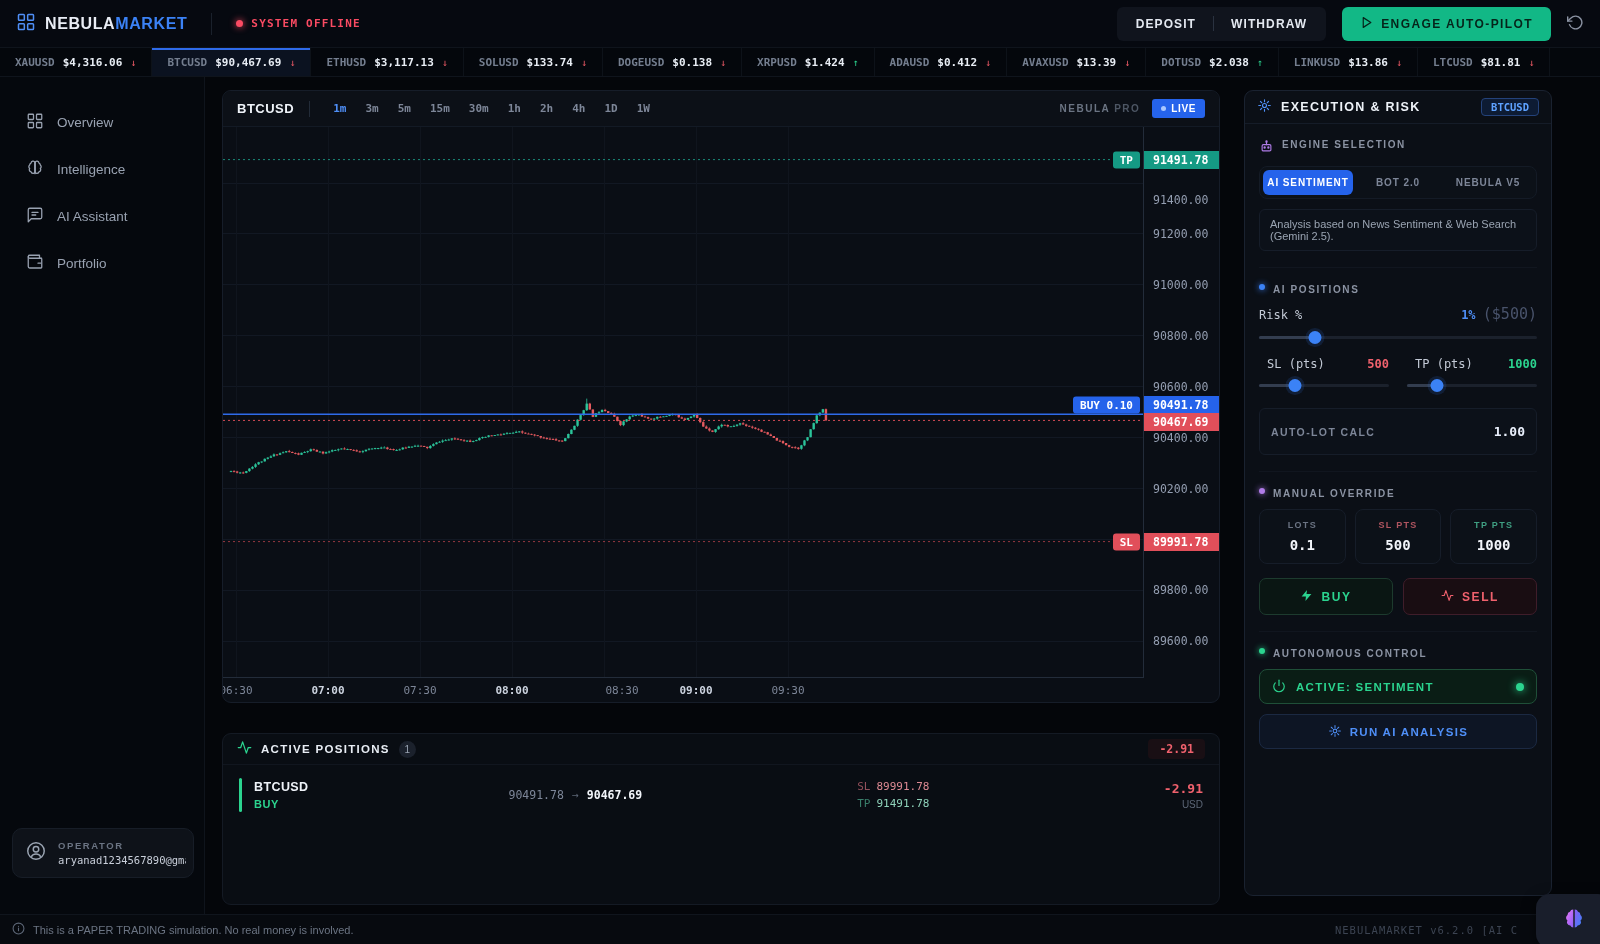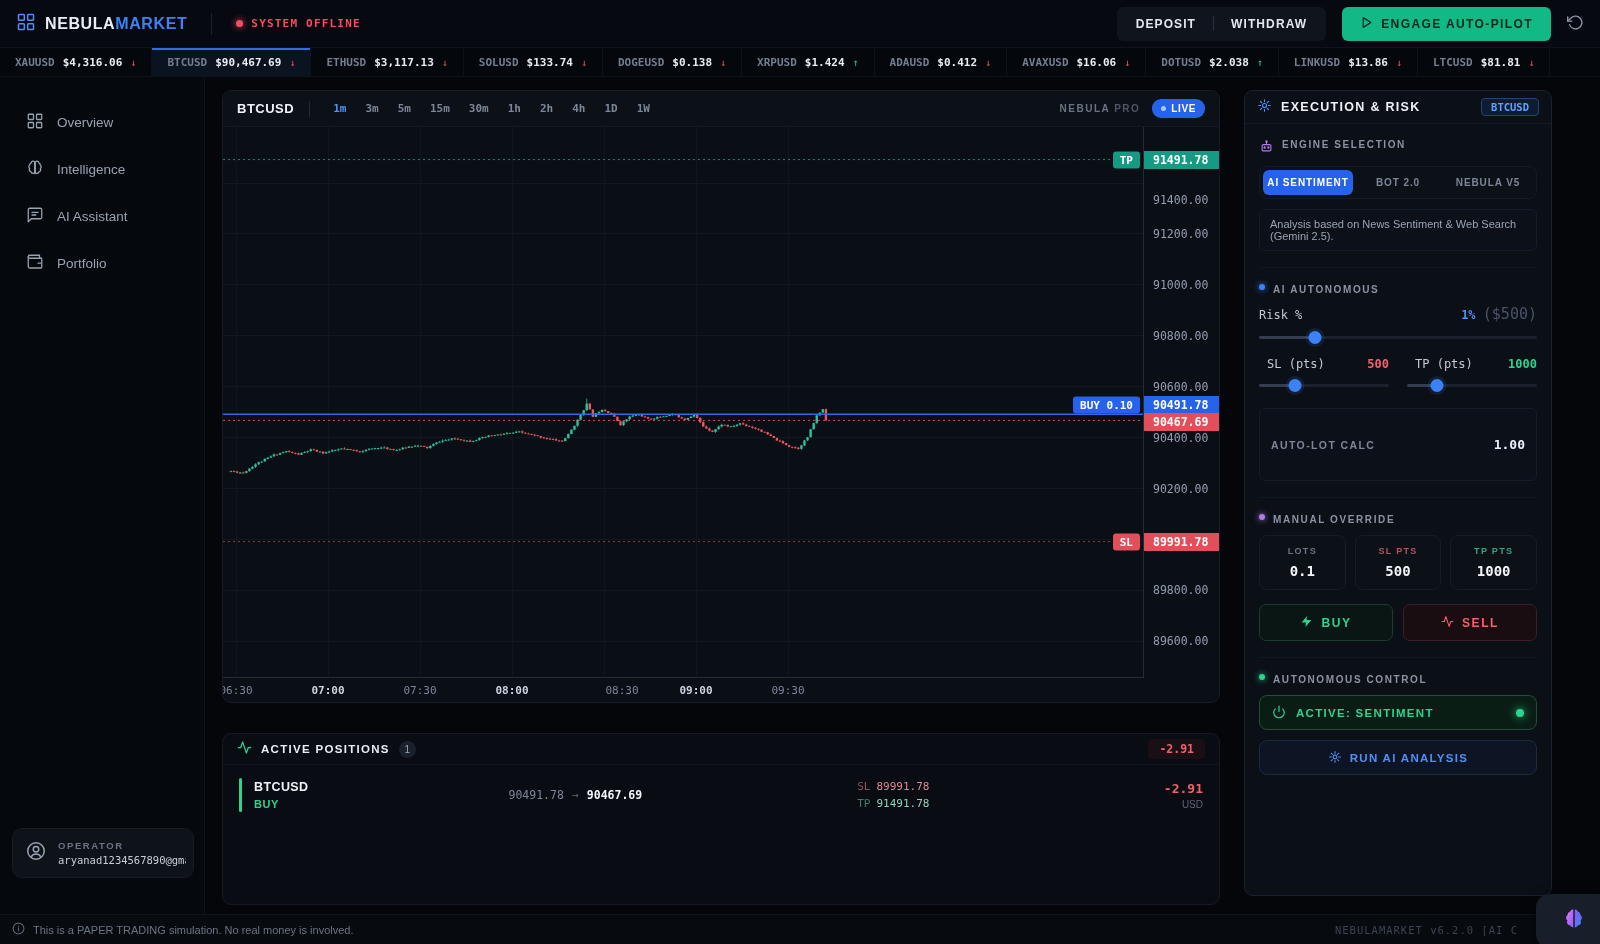--- a/index.html
+++ b/index.html
@@ -64,21 +64,21 @@
   .ch-symbol { font-size:13px; font-weight:bold; color:#eff3f9; letter-spacing:.5px; }
   .ch-sep { width:1px; height:16px; background:#222b38; margin:0 15px; }
   .tf { display:flex; gap:3px; }
   .tf button { background:none; border:none; font-family:"DejaVu Sans Mono",monospace; font-size:11px;
                color:#7d8698; padding:4px 8px; border-radius:4px; cursor:pointer; font-weight:bold; }
   .tf button.active { color:#4f8ff7; }
   .ch-right { margin-left:auto; display:flex; align-items:center; gap:12px; }
   .ch-provider { font-size:10px; color:#6b7483; font-weight:bold; letter-spacing:1.5px; }
   .ch-pro { color:#4d5664; }
   .live { display:flex; align-items:center; gap:5px; background:#2563eb; color:#fff; font-size:10px;
-          font-weight:bold; border-radius:9px; padding:4px 9px; letter-spacing:.6px; cursor:pointer; }
+          font-weight:bold; border-radius:3px; padding:4px 9px; letter-spacing:.6px; cursor:pointer; }
   .live .ldot { width:5px; height:5px; border-radius:50%; background:#a9c7ff; }
 
   .chart-body { position:relative; height:551px; display:flex; }
   .plot { position:relative; width:921px; height:551px; border-right:1px solid #232c3a; border-bottom:1px solid #232c3a; }
   .plot svg { position:absolute; left:0; top:0; }
   .lvl-badge { position:absolute; right:3px; height:17px; display:flex; align-items:center; padding:0 7px;
                border-radius:3px; font-family:"DejaVu Sans Mono",monospace; font-size:11px; font-weight:bold;
                color:#fff; transform:translateY(-50%); z-index:4; }
   .axis { position:relative; flex:1; }
   .ytick { position:absolute; left:9px; transform:translateY(-50%); font-family:"DejaVu Sans Mono",monospace;
@@ -148,21 +148,21 @@
   .slider .fill { position:absolute; top:6px; left:0; height:3px; border-radius:2px; background:#333d4f; }
   .slider .thumb { position:absolute; top:1px; width:13px; height:13px; border-radius:50%; background:#3b82f6;
                    transform:translateX(-50%); box-shadow:0 0 0 3px rgba(59,130,246,.14); }
   .sltp-grid { display:flex; gap:18px; margin-top:12px; }
   .sltp-col { flex:1; }
   .sltp-head { display:flex; justify-content:space-between; font-family:"DejaVu Sans Mono",monospace; font-size:12px;margin-left:8px; }
   .sltp-head .lab { color:#c3cad6; }
   .v-red { color:#f0616d; font-weight:bold; }
   .v-green { color:#2bd48f; font-weight:bold; }
   .autolot { display:flex; justify-content:space-between; align-items:center; background:#0c1119;
-             border:1px solid #161d29; border-radius:6px; padding:28px 11px; margin-top:15px; }
+             border:1px solid #161d29; border-radius:6px; padding:15px 11px; margin-top:15px; }
   .autolot .lab { font-size:10.5px; font-weight:bold; letter-spacing:1.4px; color:#7d8698; }
   .autolot .val { font-family:"DejaVu Sans Mono",monospace; font-size:13px; font-weight:bold; color:#e9effb; }
   .manual-grid { display:flex; gap:9px; }
   .mf { flex:1; background:#0c1118; border:1px solid #161d29; border-radius:8px; padding:10px 4px;
         text-align:center; cursor:text; }
   .mf-label { font-size:9px; font-weight:bold; letter-spacing:1.3px; color:#6b7483; }
   .mf.red .mf-label { color:#b05560; }
   .mf.green .mf-label { color:#3f9f82; }
   .mf-value { font-family:"DejaVu Sans Mono",monospace; font-size:14px; font-weight:bold; color:#f2f5fa; margin-top:7px; }
   .buysell { display:flex; gap:10px; margin-top:14px; }
@@ -267,21 +267,21 @@
         <span class="tk-price">$1.424</span>
         <span class="tk-arrow up">↑</span>
       </div>
       <div class="tk">
         <span class="tk-sym">ADAUSD</span>
         <span class="tk-price">$0.412</span>
         <span class="tk-arrow down">↓</span>
       </div>
       <div class="tk">
         <span class="tk-sym">AVAXUSD</span>
-        <span class="tk-price">$16.06</span>
+        <span class="tk-price">$13.39</span>
         <span class="tk-arrow down">↓</span>
       </div>
       <div class="tk">
         <span class="tk-sym">DOTUSD</span>
         <span class="tk-price">$2.038</span>
         <span class="tk-arrow up">↑</span>
       </div>
       <div class="tk">
         <span class="tk-sym">LINKUSD</span>
         <span class="tk-price">$13.86</span>
@@ -880,21 +880,21 @@
           <div class="etab active">AI SENTIMENT</div>
           <div class="etab">BOT 2.0</div>
           <div class="etab">NEBULA V5</div>
         </div>
       <div class="engine-note">Analysis based on News Sentiment &amp; Web Search (Gemini 2.5).</div>
 
       <div class="hr"></div>
 
       <div class="section-label">
         <span class="sdot blue"></span>
-        <span>AI AUTONOMOUS</span>
+        <span>AI POSITIONS</span>
       </div>
       <div class="risk-row">
         <span class="lab">Risk %</span>
         <span><span class="risk-val">1%</span> <span class="risk-cash">($500)</span></span>
       </div>
       <div class="slider" id="risk-slider">
           <div class="track"></div>
           <div class="fill" style="width:20%"></div>
           <div class="thumb" style="left:20%"></div>
         </div>

